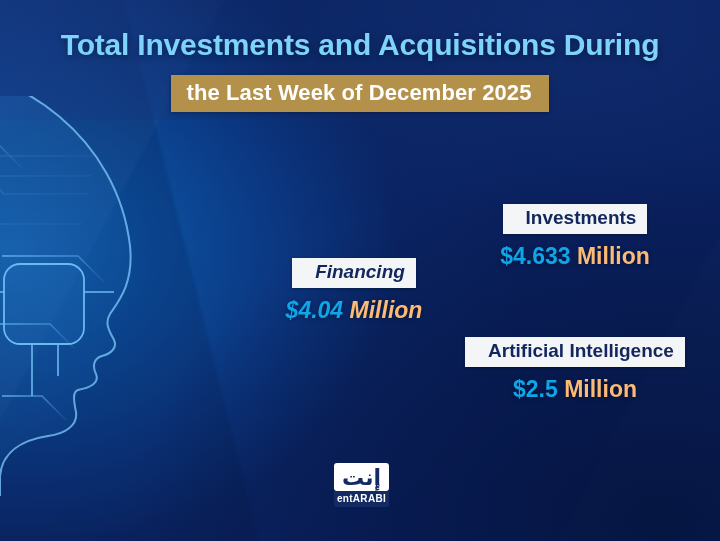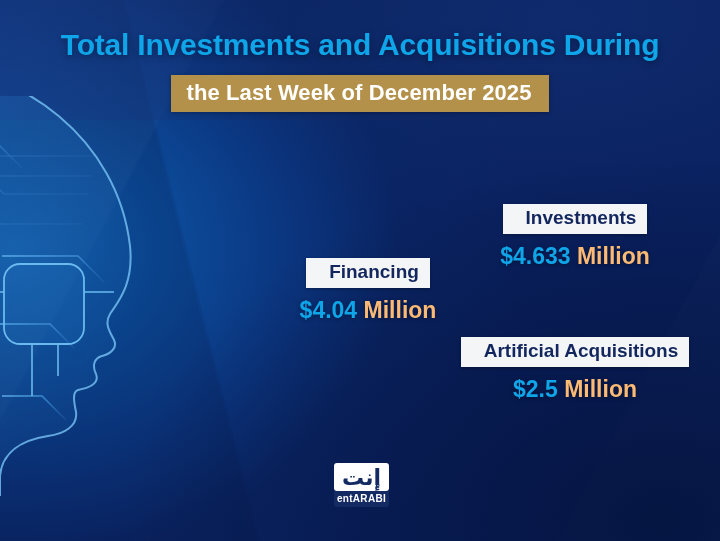--- a/index.html
+++ b/index.html
@@ -54,21 +54,21 @@
     opacity: 0.95;
   }
   
   .title-wrap {
     position: absolute;
     left: 0; top: 28px;
     width: 720px;
     text-align: center;
   }
   .headline {
-    color: #0ea5e9;
+    color: #7dd3fc;
     font-size: 30px;
     font-weight: bold;
     letter-spacing: -0.2px;
     line-height: 1.1;
     text-shadow: 0 2px 6px rgba(0,0,0,0.35);
     white-space: nowrap;
   }
   .subtitle-band {
     display: inline-block;
     margin-top: 14px;
@@ -101,21 +101,21 @@
   .stat-value {
     margin-top: 9px;
     font-size: 23px;
     font-weight: bold;
     line-height: 1.2;
     text-shadow: 0 1px 4px rgba(0,0,0,0.35);
   }
   .stat-amount { color: #0ea5e9; }
   .stat-unit { color: #fdba74; }
 
-  #stat-financing { left: 233px; top: 258px; width: 270px; }
+  #stat-financing { left: 219px; top: 258px; width: 270px; font-style: italic; }
   #stat-investments { left: 455px; top: 204px; width: 240px; }
   #stat-ai { left: 440px; top: 337px; width: 270px; }
 
   
   .logo {
     position: absolute;
     left: 334px;
     top: 463px;
     width: 55px;
   }
@@ -253,21 +253,21 @@
 
   <div class="stat" id="stat-investments">
     <div class="stat-label">Investments</div>
     <div class="stat-value">
       <span class="stat-amount">$4.633</span>
       <span class="stat-unit">Million</span>
     </div>
   </div>
 
   <div class="stat" id="stat-ai">
-    <div class="stat-label">Artificial Acquisitions</div>
+    <div class="stat-label">Artificial Intelligence</div>
     <div class="stat-value">
       <span class="stat-amount">$2.5</span>
       <span class="stat-unit">Million</span>
     </div>
   </div>
 
   <div class="logo">
     <div class="logo-mark">
       <span class="logo-arabic">إنت</span>
       <span class="logo-e">e</span>

